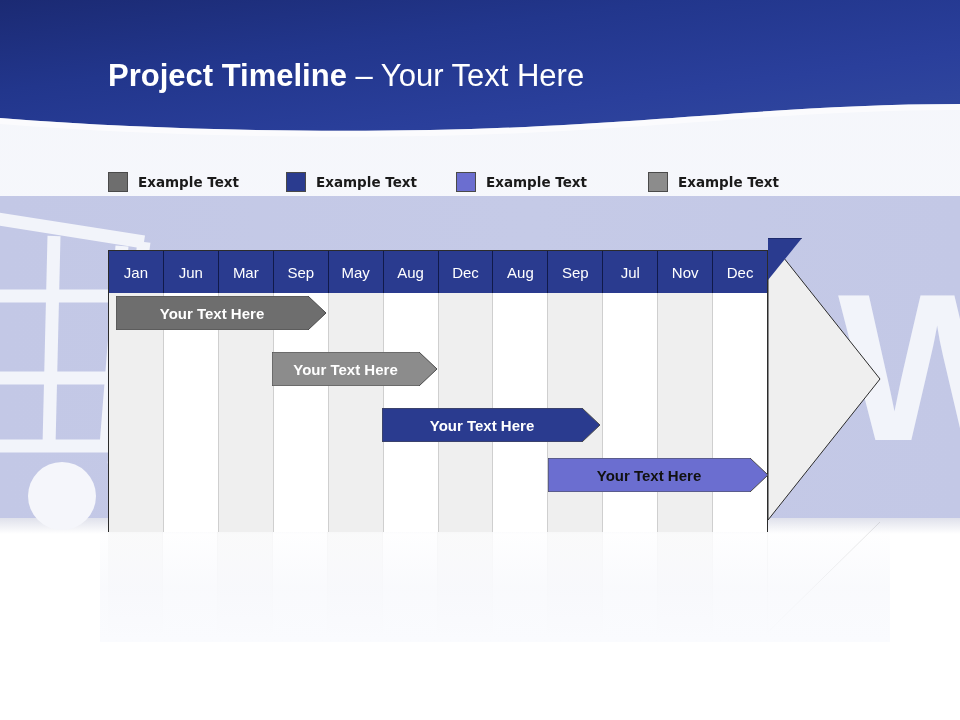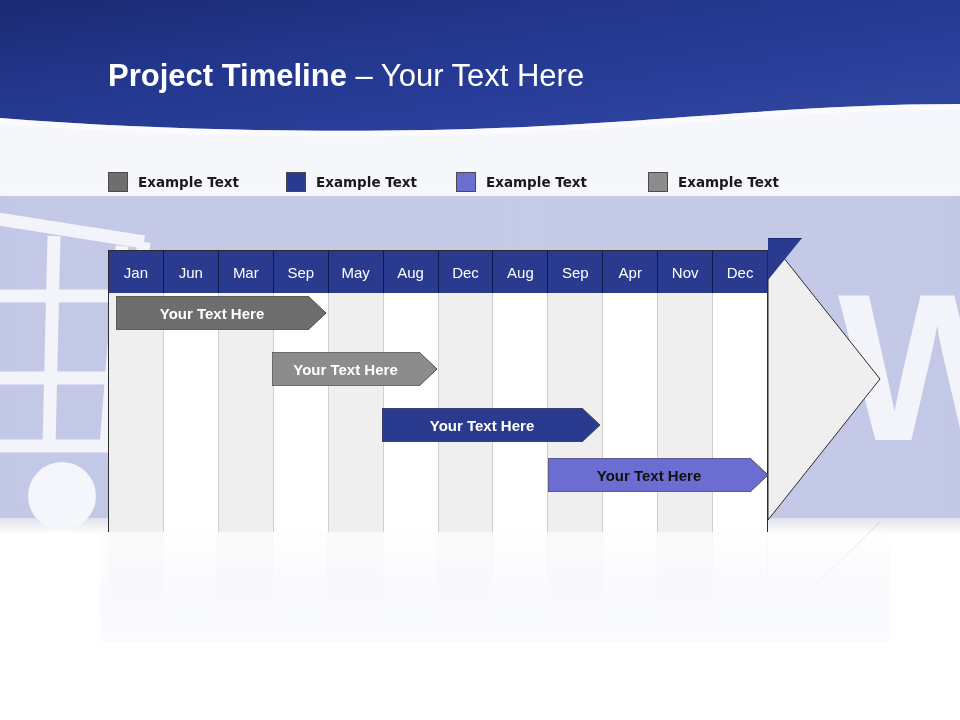--- a/index.html
+++ b/index.html
@@ -347,21 +347,21 @@
       <div class="tl-head">
           <div class="tl-head-cell">Jan</div>
           <div class="tl-head-cell">Jun</div>
           <div class="tl-head-cell">Mar</div>
           <div class="tl-head-cell">Sep</div>
           <div class="tl-head-cell">May</div>
           <div class="tl-head-cell">Aug</div>
           <div class="tl-head-cell">Dec</div>
           <div class="tl-head-cell">Aug</div>
           <div class="tl-head-cell">Sep</div>
-          <div class="tl-head-cell">Apr</div>
+          <div class="tl-head-cell">Jul</div>
           <div class="tl-head-cell">Nov</div>
           <div class="tl-head-cell">Dec</div>
         </div>
     </div>
 
     <div id="bars-layer">
         <div class="bar" style="left: 8px; top: 58px; width: 210px;">
           <svg width="210" height="34" viewBox="0 0 210 34">
             <path d="M0,0 L192,0 L210,17 L192,34 L0,34 Z" fill="#6e6e6e" stroke="#4a4a4a" stroke-width="1"></path>
           </svg>

